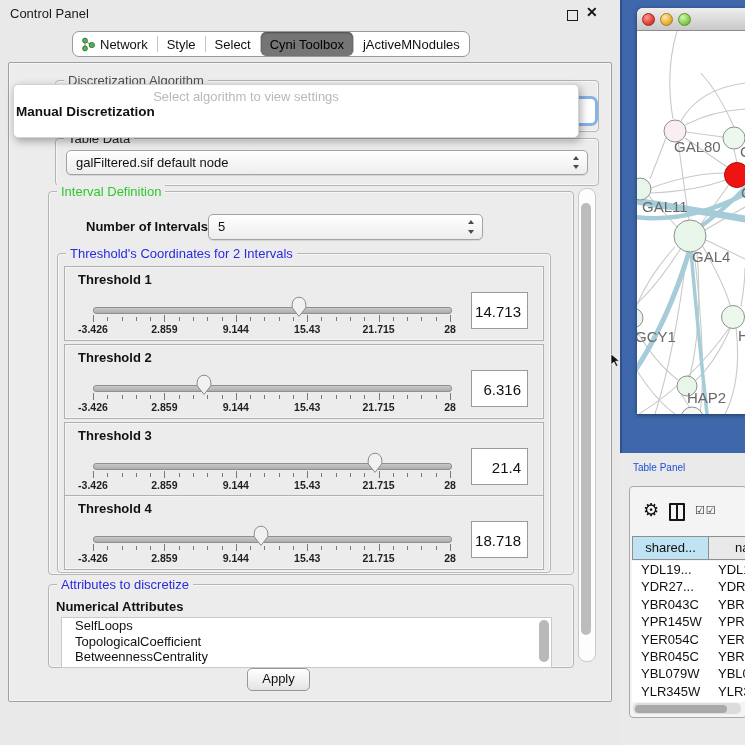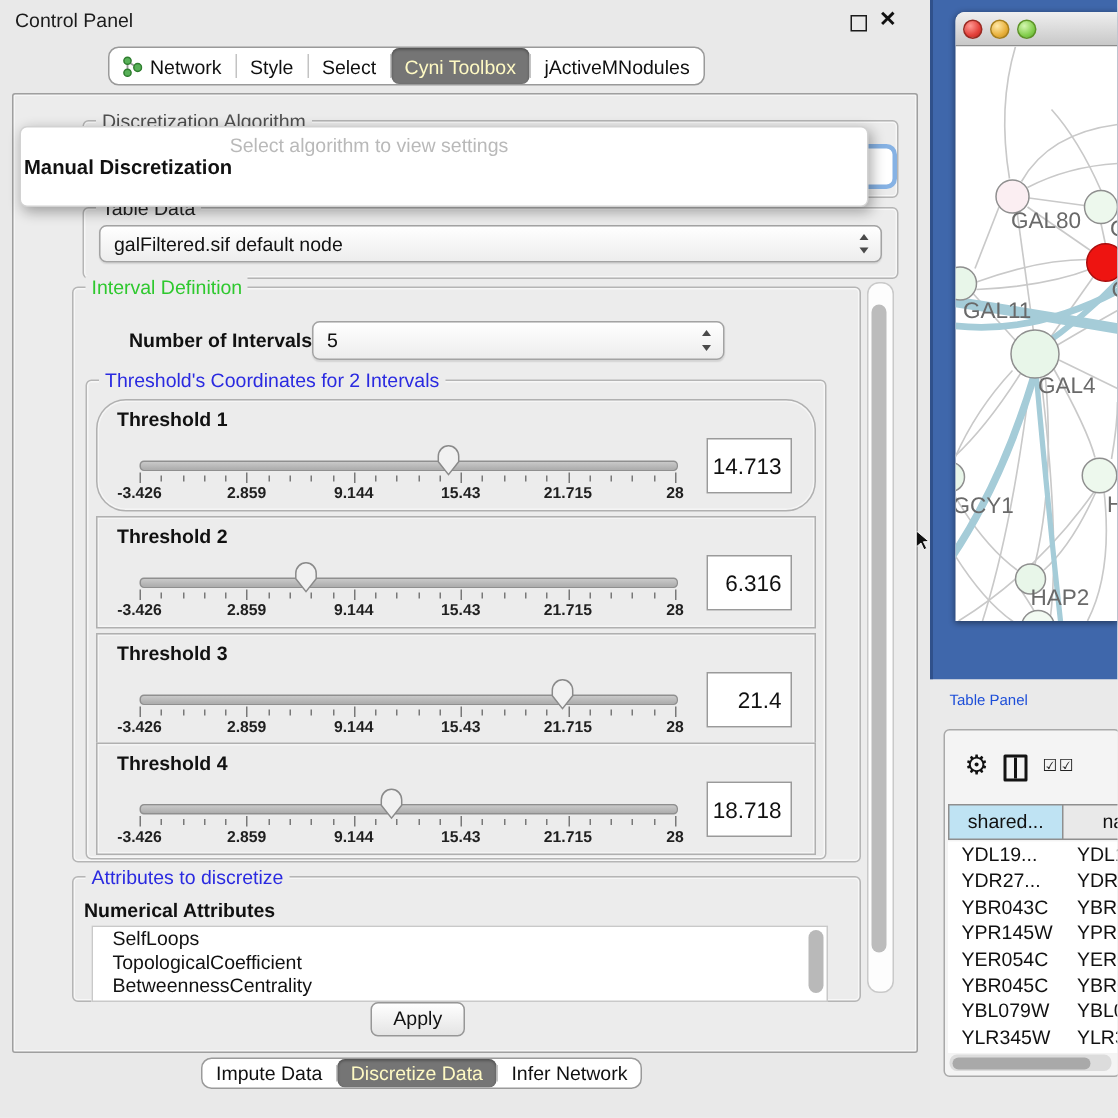--- a/index.html
+++ b/index.html
@@ -8,21 +8,21 @@
   
   #cp{position:absolute;left:0;top:0;width:618px;height:745px;background:#e9e9e9}
   #cp-title{position:absolute;left:10px;top:6px;font-size:13px;color:#1b1b1b}
   #float-btn{position:absolute;left:567px;top:10px;width:9px;height:9px;border:1.5px solid #1b1b1b;background:#e9e9e9}
   #close-btn{position:absolute;left:586px;top:4px;font-size:14px;font-weight:bold;color:#111;cursor:default}
   
   .tabstrip{position:absolute;display:flex;align-items:stretch;background:#fff;border:1px solid #9a9a9a;border-radius:7px;overflow:hidden}
   #top-tabs{left:72px;top:31px;height:24px}
   #bottom-tabs{left:134px;top:705px;height:19px}
   .tab{display:flex;align-items:center;padding:0 9px;white-space:nowrap;color:#101010;font-size:13px;cursor:default}
-  .tab.sel{background:#757575;color:#fef9c3;border-radius:5px;box-shadow:inset 0 1px 2px rgba(0,0,0,.35)}
+  .tab.sel{background:#757575;color:#000000;border-radius:5px;box-shadow:inset 0 1px 2px rgba(0,0,0,.35)}
   .tab-sep{width:1px;background:#c3c3c3;margin:4px 0}
   
   #main{position:absolute;left:8px;top:62px;width:602px;height:638px;background:#ececec;
         border:1px solid #9f9f9f;border-radius:2px;box-shadow:inset 0 0 0 1px #f6f6f6}
   .group{position:absolute;border:1px solid #b5b5b5;border-radius:4px;box-shadow:inset 0 0 0 1px #f7f7f7}
   .group-label{position:absolute;top:-8px;left:8px;background:#ececec;padding:0 4px;font-size:13px;white-space:nowrap}
   .lbl-green{color:#2ec82e}
   .lbl-blue{color:#2a2ae0}
   .lbl-dark{color:#4f4f4f}
   .combo{position:absolute;background:linear-gradient(#ffffff,#ededed);border:1px solid #a3a3a3;border-radius:5px;
@@ -131,21 +131,21 @@
     <div style="position:absolute;left:5px;top:123px;width:562px;height:478px">
 
       <div class="group" style="left:34px;top:5px;width:524px;height:382px">
         <span class="group-label lbl-green">Interval Definition</span>
         <span style="position:absolute;left:37px;top:27px;font-weight:bold">Number of Intervals</span>
         <div class="combo" style="left:159px;top:22px;width:264px;height:24px;line-height:24px">5</div>
 
         <div class="group" id="thr-group" style="left:8px;top:61px;width:492px;height:318px">
           <span class="group-label lbl-blue">Threshold's Coordinates for 2 Intervals</span>
 
-        <div class="thr-panel" style="top: 12px; border-radius: 20px;">
+        <div class="thr-panel" style="top: 12px;">
               <div class="thr-title">Threshold 1</div>
               <div class="sl-track"></div>
               <div class="tick major" style="left: 28px;"></div>
               <div class="tick minor" style="left: 42.28px;"></div>
               <div class="tick minor" style="left: 56.56px;"></div>
               <div class="tick minor" style="left: 70.84px;"></div>
               <div class="tick minor" style="left: 85.12px;"></div>
               <div class="tick major" style="left: 99.4px;"></div>
               <div class="tick minor" style="left: 113.68px;"></div>
               <div class="tick minor" style="left: 127.96px;"></div>
@@ -314,27 +314,20 @@
       </div>
     </div>
 
     <div id="vscroll">
       <div class="vthumb"></div>
     </div>
 
     <div id="apply-btn">Apply</div>
   </div>
 
-  <div id="bottom-tabs" class="tabstrip">
-      <span class="tab">Impute Data</span>
-      <span class="tab-sep"></span>
-      <span class="tab sel">Discretize Data</span>
-      <span class="tab-sep"></span>
-      <span class="tab">Infer Network</span>
-    </div>
 
   <div id="popup">
     <div id="popup-hint">Select algorithm to view settings</div>
   <div class="pop-item" style="top: 19px; font-weight: bold;">Manual Discretization</div>
     </div>
 </div>
 
 <div id="blue"></div>
 
 <div id="netwin">

